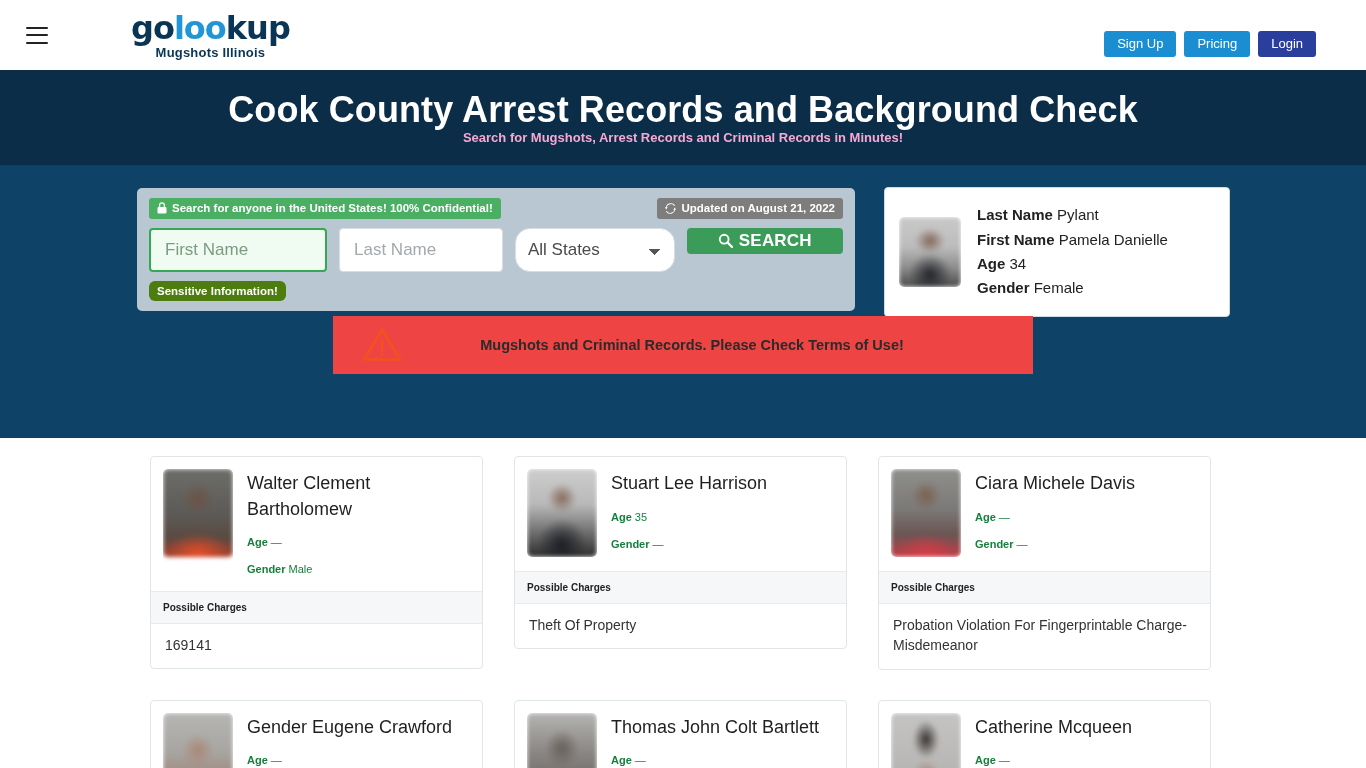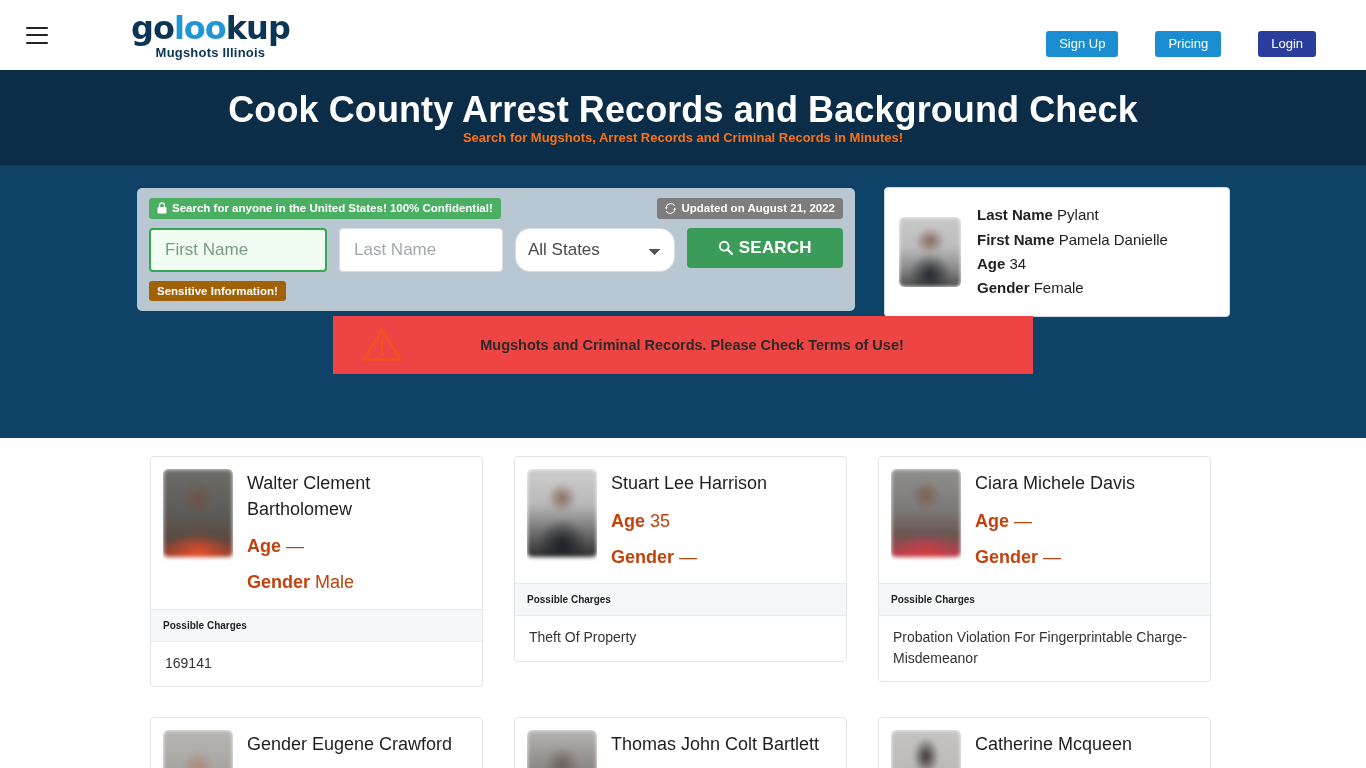--- a/index.html
+++ b/index.html
@@ -35,37 +35,36 @@
   }
 
   .navbtns {
     position: absolute; right: 50px; top: 31px;
     display: flex; gap: 8px;
   }
   .navbtn {
     font-size: 13px; color: #fff; border: none; border-radius: 3px;
     padding: 6px 13px 7px; cursor: pointer; line-height: 1;
     font-family: "Liberation Sans", sans-serif;
-    margin-left: 29px;
   }
   .navbtn.blue  { background: #1a8ed1; }
   .navbtn.navy  { background: #2a3f9d; }
 
   
   .hero-title-band {
     background: #0c2d48; height: 95px;
     display: flex; flex-direction: column;
     align-items: center; justify-content: center;
   }
   .hero-h1 {
     color: #fff; font-size: 36px; font-weight: 700;
     letter-spacing: .1px; line-height: 1.1;
   }
   .hero-sub {
-    color: #f97316; font-size: 13px; font-weight: 700;
+    color: #f9a8d4; font-size: 13px; font-weight: 700;
     margin-top: 1px;
   }
 
   
   .search-band {
     background: #0e4266; height: 273px; position: relative;
   }
 
   .searchbox {
     position: absolute; left: 137px; top: 23px;
@@ -73,21 +72,21 @@
     border-radius: 5px; padding: 10px 12px 10px;
   }
   .sb-toprow { display: flex; justify-content: space-between; align-items: center; }
   .pill {
     font-size: 11.5px; font-weight: 700; color: #fff;
     border-radius: 3px; padding: 4px 8px; line-height: 1.1;
     display: inline-flex; align-items: center; gap: 5px;
   }
   .pill.green { background: #4aae63; }
   .pill.gray  { background: #7d7d7d; }
-  .pill.red   { background: #a16207; margin-top: 9px; }
+  .pill.red   { background: #4d7c0f; margin-top: 9px; border-radius: 6px; }
 
   .sb-fields { display: flex; gap: 12px; margin-top: 9px; }
   .inp {
     height: 44px; border-radius: 4px; font-size: 17px;
     padding: 0 14px; font-family: "Liberation Sans", sans-serif;
     color: #555; outline: none;
   }
   .inp-first {
     width: 178px; background: #f0fbf2;
     border: 2px solid #34a853; color: #6e8a72;
@@ -103,21 +102,21 @@
     font-family: "Liberation Sans", sans-serif;
     appearance: none; -webkit-appearance: none;
     background-image: linear-gradient(45deg, transparent 50%, #555 50%),
                       linear-gradient(135deg, #555 50%, transparent 50%);
     background-position: calc(100% - 20px) 20px, calc(100% - 14px) 20px;
     background-size: 6px 6px, 6px 6px;
     background-repeat: no-repeat;
     cursor: pointer;
   }
   .btn-search {
-    width: 165px; height: 40px; background: #3b9c5a; color: #fff;
+    width: 165px; height: 26px; background: #3b9c5a; color: #fff;
     border: none; border-radius: 4px; cursor: pointer;
     font-size: 17px; font-weight: 700; letter-spacing: .2px;
     display: flex; align-items: center; justify-content: center; gap: 6px;
     font-family: "Liberation Sans", sans-serif;
   }
 
   
   .person-card {
     position: absolute; left: 884px; top: 185px - 163px;
     top: 22px; width: 346px; height: 130px;
@@ -158,21 +157,21 @@
     display: grid; grid-template-columns: repeat(3, 333px);
     gap: 30px 31px;
   }
   .rcard {
     background: #fff; border: 1px solid #e2e5e8; border-radius: 4px;
     overflow: hidden; align-self: start;
   }
   .rcard-top { display: flex; gap: 14px; padding: 12px 12px 14px; }
   .rcard-body { font-size: 15px; color: #2b2b2b; line-height: 1.3; padding-top: 2px; }
   .rname { font-size: 18px; color: #1f1f1f; line-height: 1.42; }
-  .rmeta { margin-top: 13px; font-size: 18px; color: #c2410c; }
+  .rmeta { margin-top: 13px; font-size: 11px; color: #15803d; }
   .rmeta b { font-weight: 700; }
   .charges-head {
     background: #f6f7f8; border-top: 1px solid #e8eaec; border-bottom: 1px solid #e8eaec;
     padding: 10px 12px; font-size: 10px; font-weight: 700; color: #222;
   }
   .charges-body {
     padding: 11px 14px 13px; font-size: 14px; color: #333; line-height: 1.45;
   }
 </style>
 </head>

